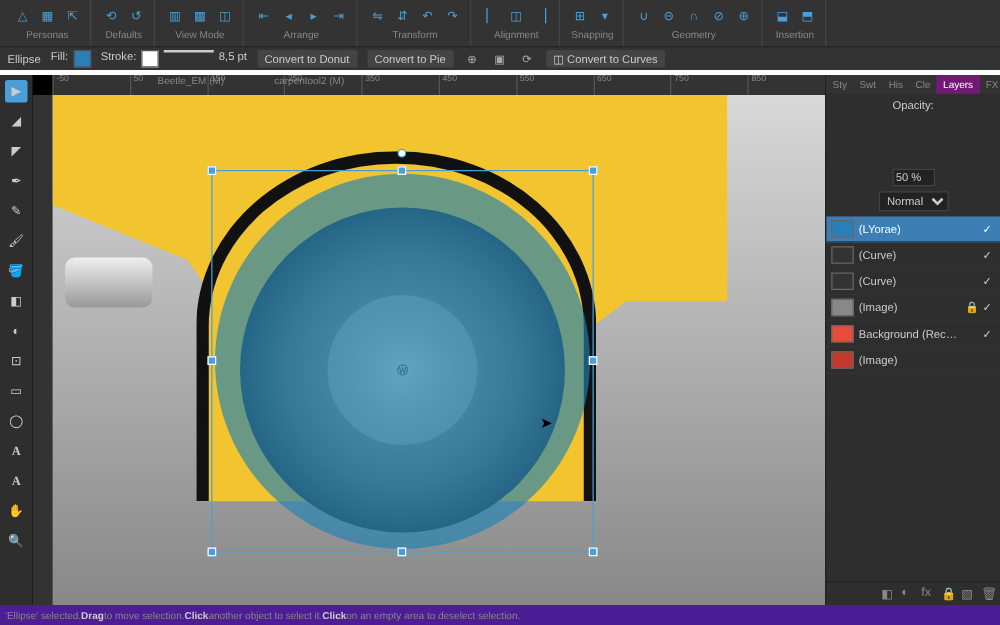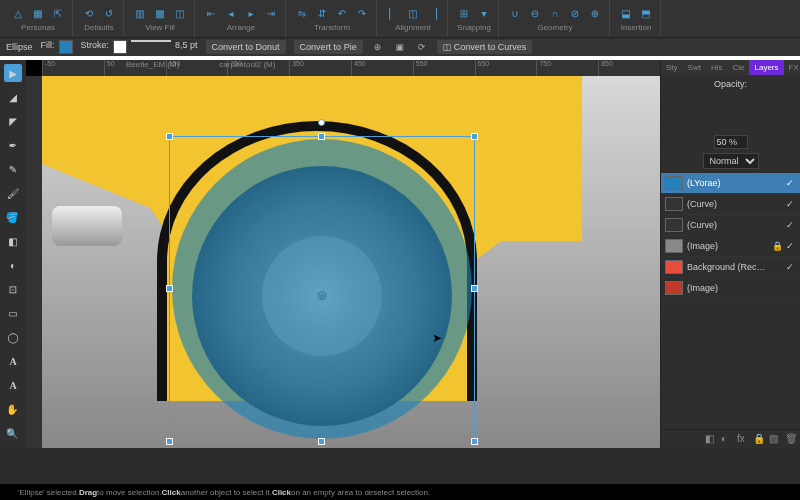--- a/index.html
+++ b/index.html
@@ -43,33 +43,33 @@
 .h-tl { top: -4px; left: -4px; } .h-tr { top: -4px; right: -4px; }
 .h-bl { bottom: -4px; left: -4px; } .h-br { bottom: -4px; right: -4px; }
 .h-tc { top: -4px; left: calc(50% - 4px); } .h-bc { bottom: -4px; left: calc(50% - 4px); }
 .h-ml { top: calc(50% - 4px); left: -4px; } .h-mr { top: calc(50% - 4px); right: -4px; }
 .rot { position: absolute; top: -18px; left: calc(50% - 4px); width: 7px; height: 7px; background: #fff; border: 1px solid #4a9fd8; border-radius: 50%; }
 .cursor { position: absolute; top: 255px; left: 390px; font-size: 12px; color: #000; }
 
 .right-panel { width: 140px; background: #2e2e2e; display: flex; flex-direction: column; border-left: 1px solid #222; }
 .panel-tabs { display: flex; font-size: 8px; background: #333; }
 .panel-tabs span { padding: 3px 5px; color: #888; cursor: pointer; }
-.panel-tabs span.active { color: #fff; background: #6d28d9; }
+.panel-tabs span.active { color: #fff; background: #701a75; }
 .opacity-row { display: flex; align-items: center; padding: 4px; gap: 4px; font-size: 9px; flex-direction: column; }
 .opacity-row select, .opacity-row input { background: #222; border: 1px solid #444; color: #ccc; font-size: 9px; padding: 1px 2px; }
 .layers { flex: 1; overflow: auto; }
 .layer { display: flex; align-items: center; padding: 3px 4px; gap: 4px; font-size: 9px; border-bottom: 1px solid #333; cursor: pointer; }
 .layer.selected { background: #3d7fb5; color: #fff; }
 .layer-thumb { width: 18px; height: 14px; background: #555; border: 1px solid #666; flex-shrink: 0; }
 .layer-name { flex: 1; overflow: hidden; text-overflow: ellipsis; white-space: nowrap; }
 .layer-chk { width: 10px; font-size: 9px; }
 .bottom-tools { display: flex; padding: 3px; gap: 4px; justify-content: flex-end; border-top: 1px solid #222; }
 .bt-ico { width: 12px; height: 12px; color: #888; cursor: pointer; }
 
-.status { height: 16px; background: #000000; padding: 0 18px; font-size: 8px; color: #888; display: flex; align-items: center; margin-top: 36px; }
+.status { height: 16px; background: #4c1d95; padding: 0 4px; font-size: 8px; color: #888; display: flex; align-items: center; }
 .status b { color: #ccc; font-weight: bold; }
 </style>
 </head>
 <body>
 
 <div class="app">
   <div class="toolbar" id="toolbar">
       <div class="tb-group">
         <div class="tb-icons">
           <div class="tb-ico">△</div>
@@ -84,21 +84,21 @@
           <div class="tb-ico">↺</div>
         </div>
         <div class="tb-label">Defaults</div>
       </div>
       <div class="tb-group">
         <div class="tb-icons">
           <div class="tb-ico">▥</div>
           <div class="tb-ico">▩</div>
           <div class="tb-ico">◫</div>
         </div>
-        <div class="tb-label">View Fill</div>
+        <div class="tb-label">View Mode</div>
       </div>
       <div class="tb-group">
         <div class="tb-icons">
           <div class="tb-ico">⇤</div>
           <div class="tb-ico">◂</div>
           <div class="tb-ico">▸</div>
           <div class="tb-ico">⇥</div>
         </div>
         <div class="tb-label">Arrange</div>
       </div>

